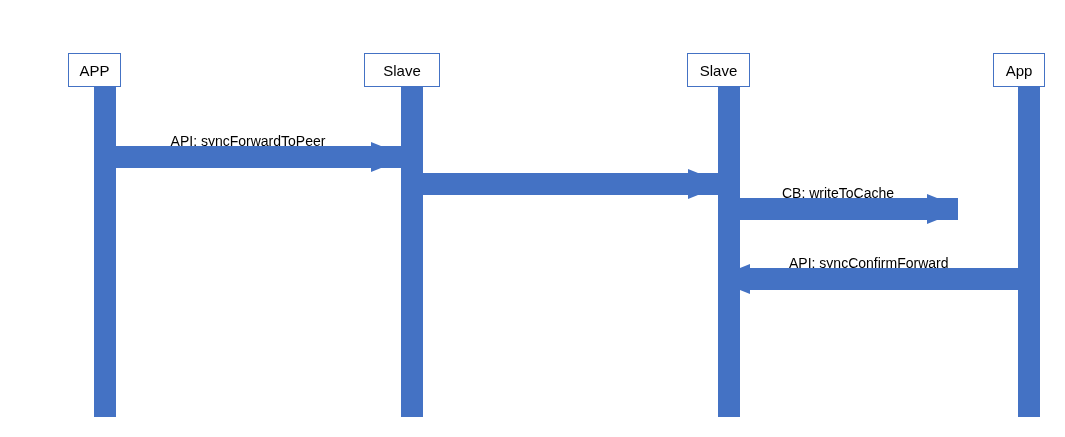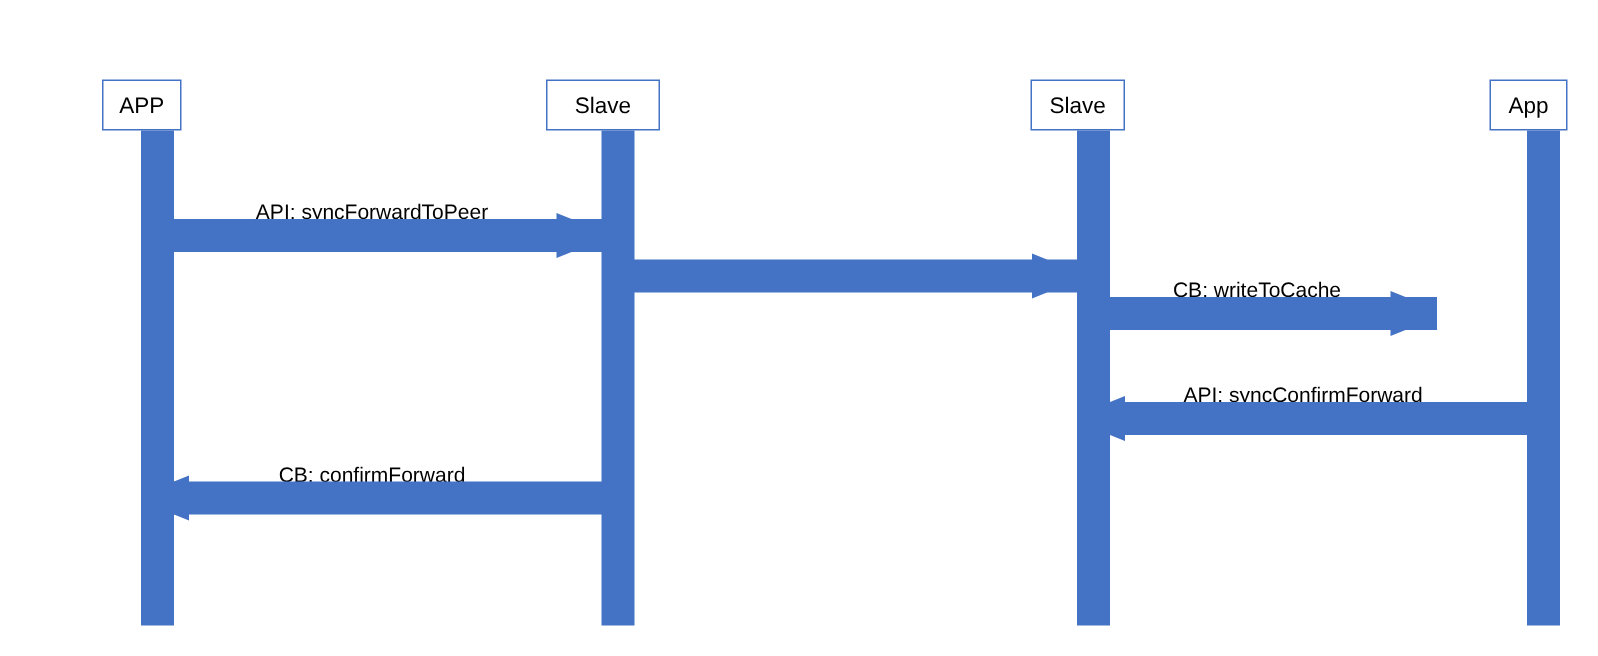--- a/index.html
+++ b/index.html
@@ -128,20 +128,14 @@
   </div>
 
   <div class="message msg-4">
     <div class="msg-label">API: syncConfirmForward</div>
     <div class="msg-line">
       <span class="arrowhead dir-left"></span>
     </div>
   </div>
 
 
-  <div class="message msg-6">
-    <div class="msg-label">CB: confirmForward</div>
-    <div class="msg-line">
-      <span class="arrowhead dir-left"></span>
-    </div>
-  </div>
 
 </div>
 
 </body></html>

